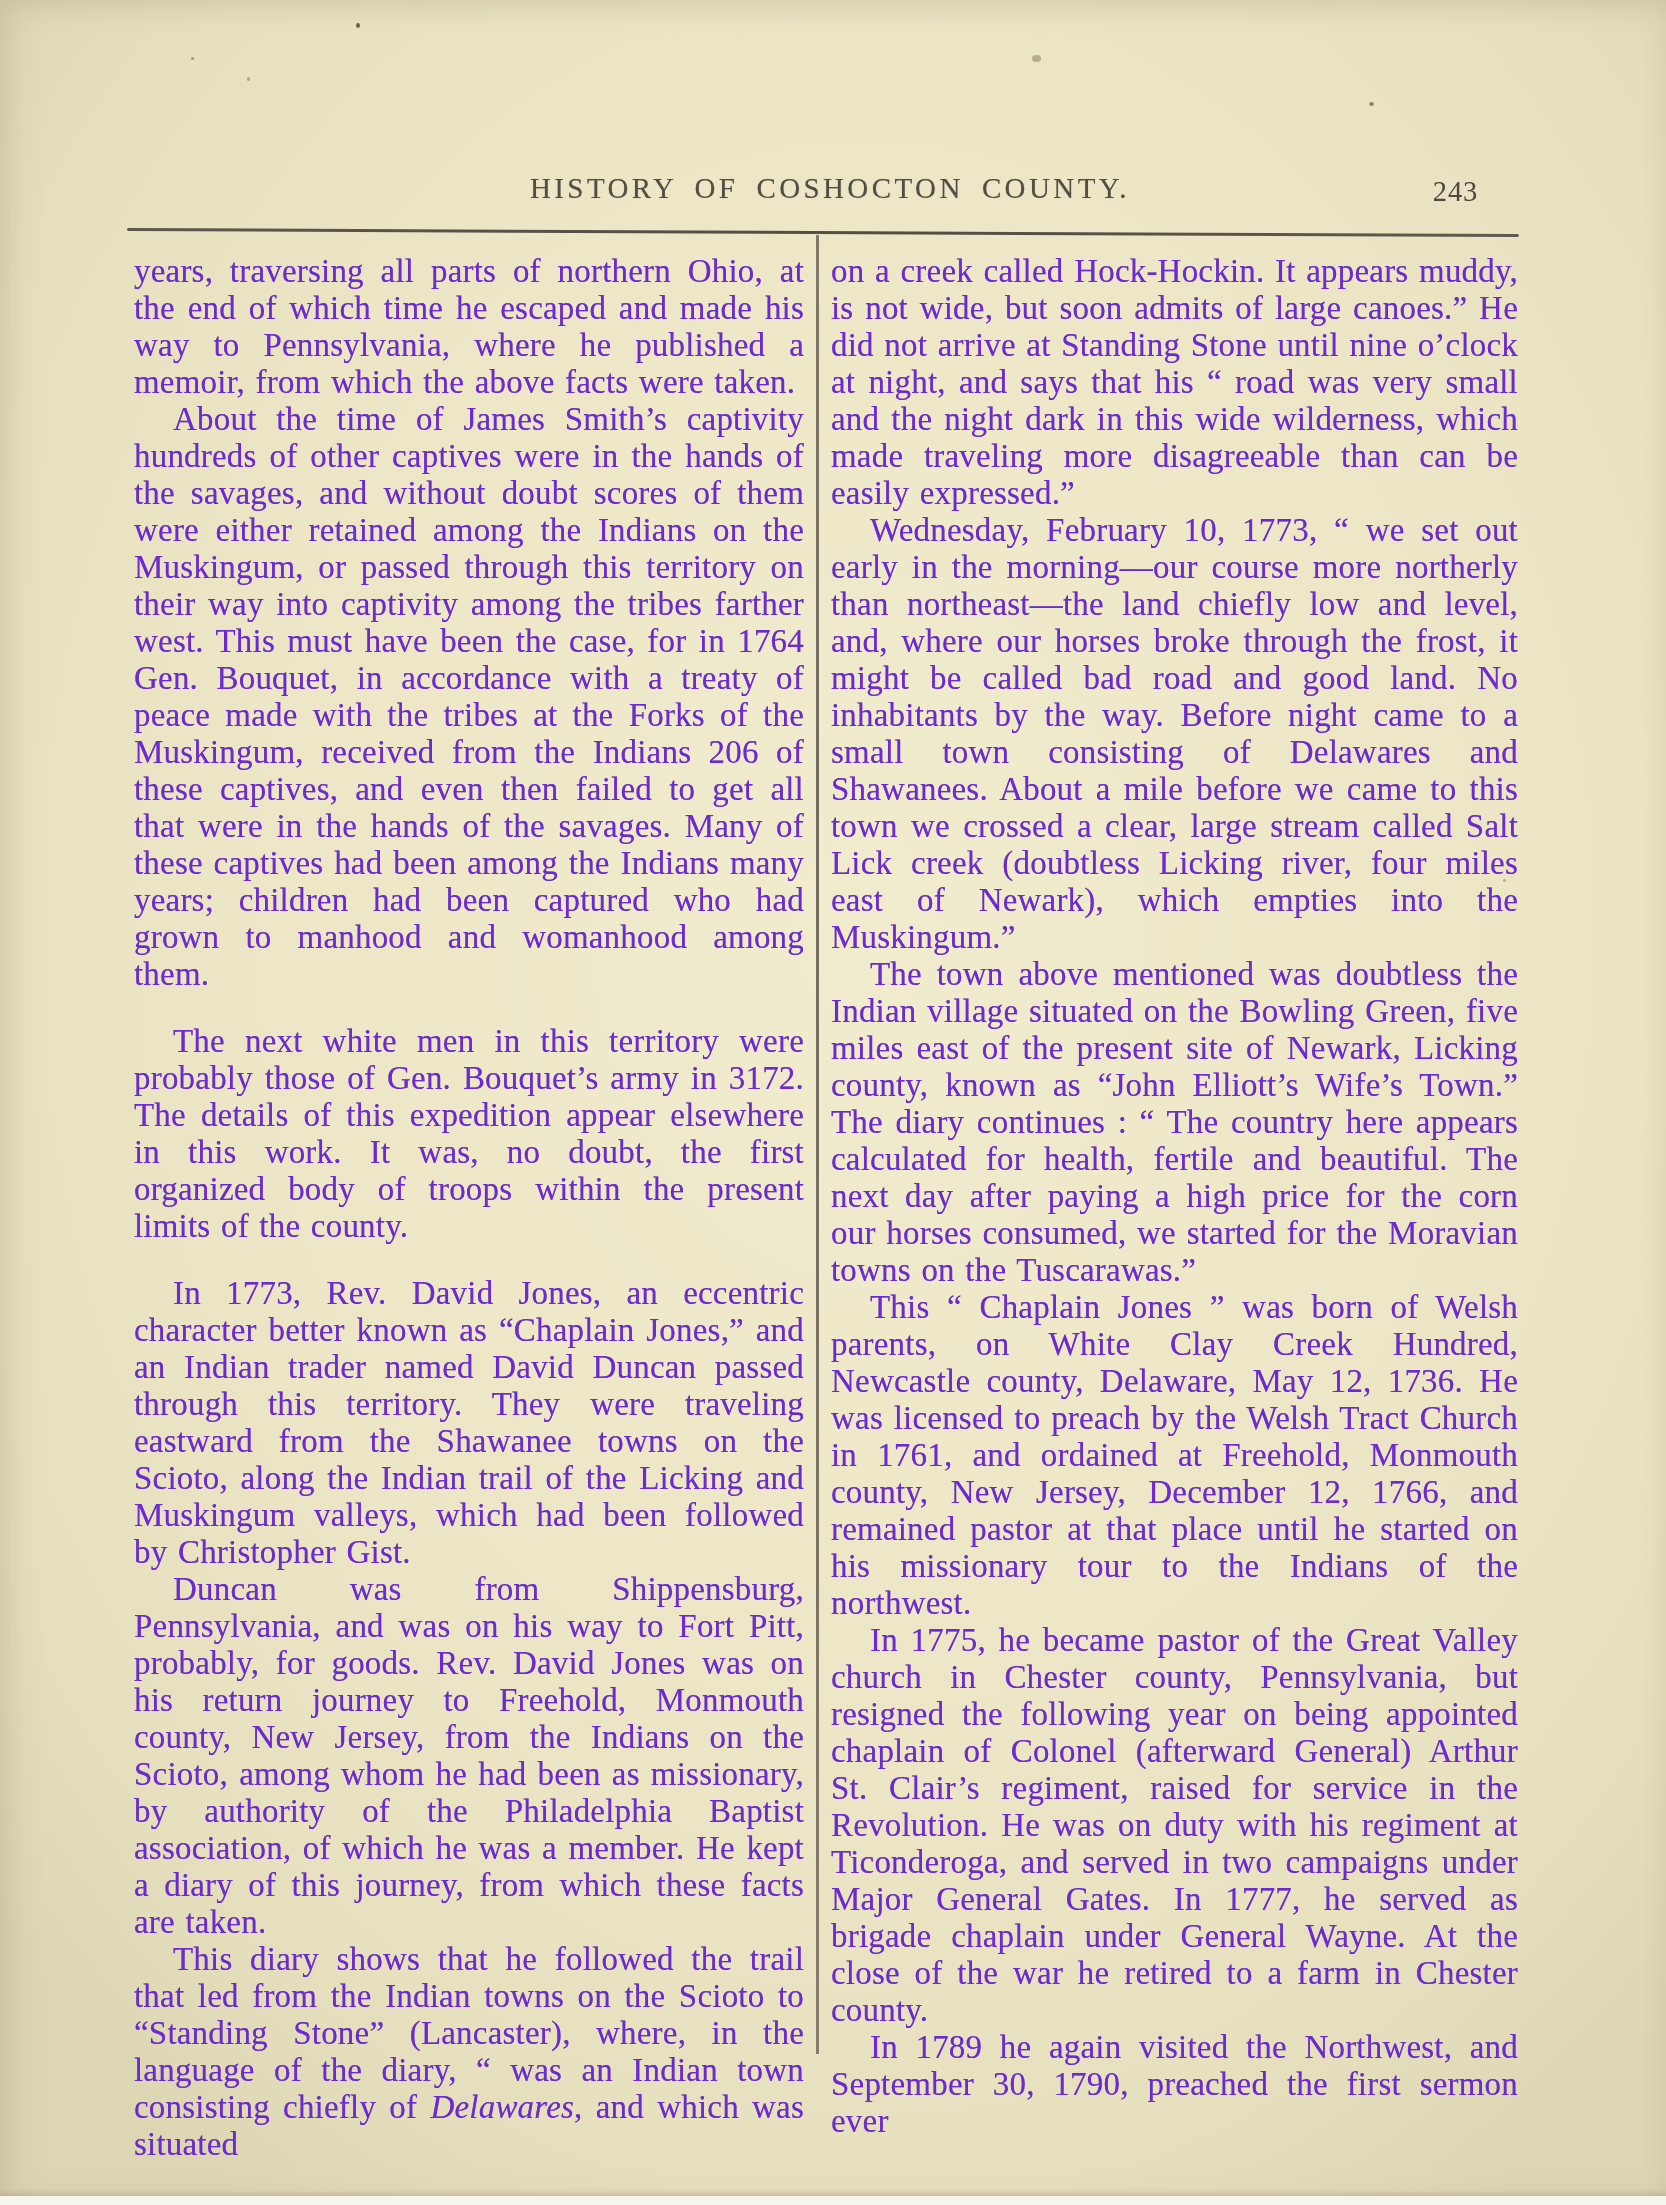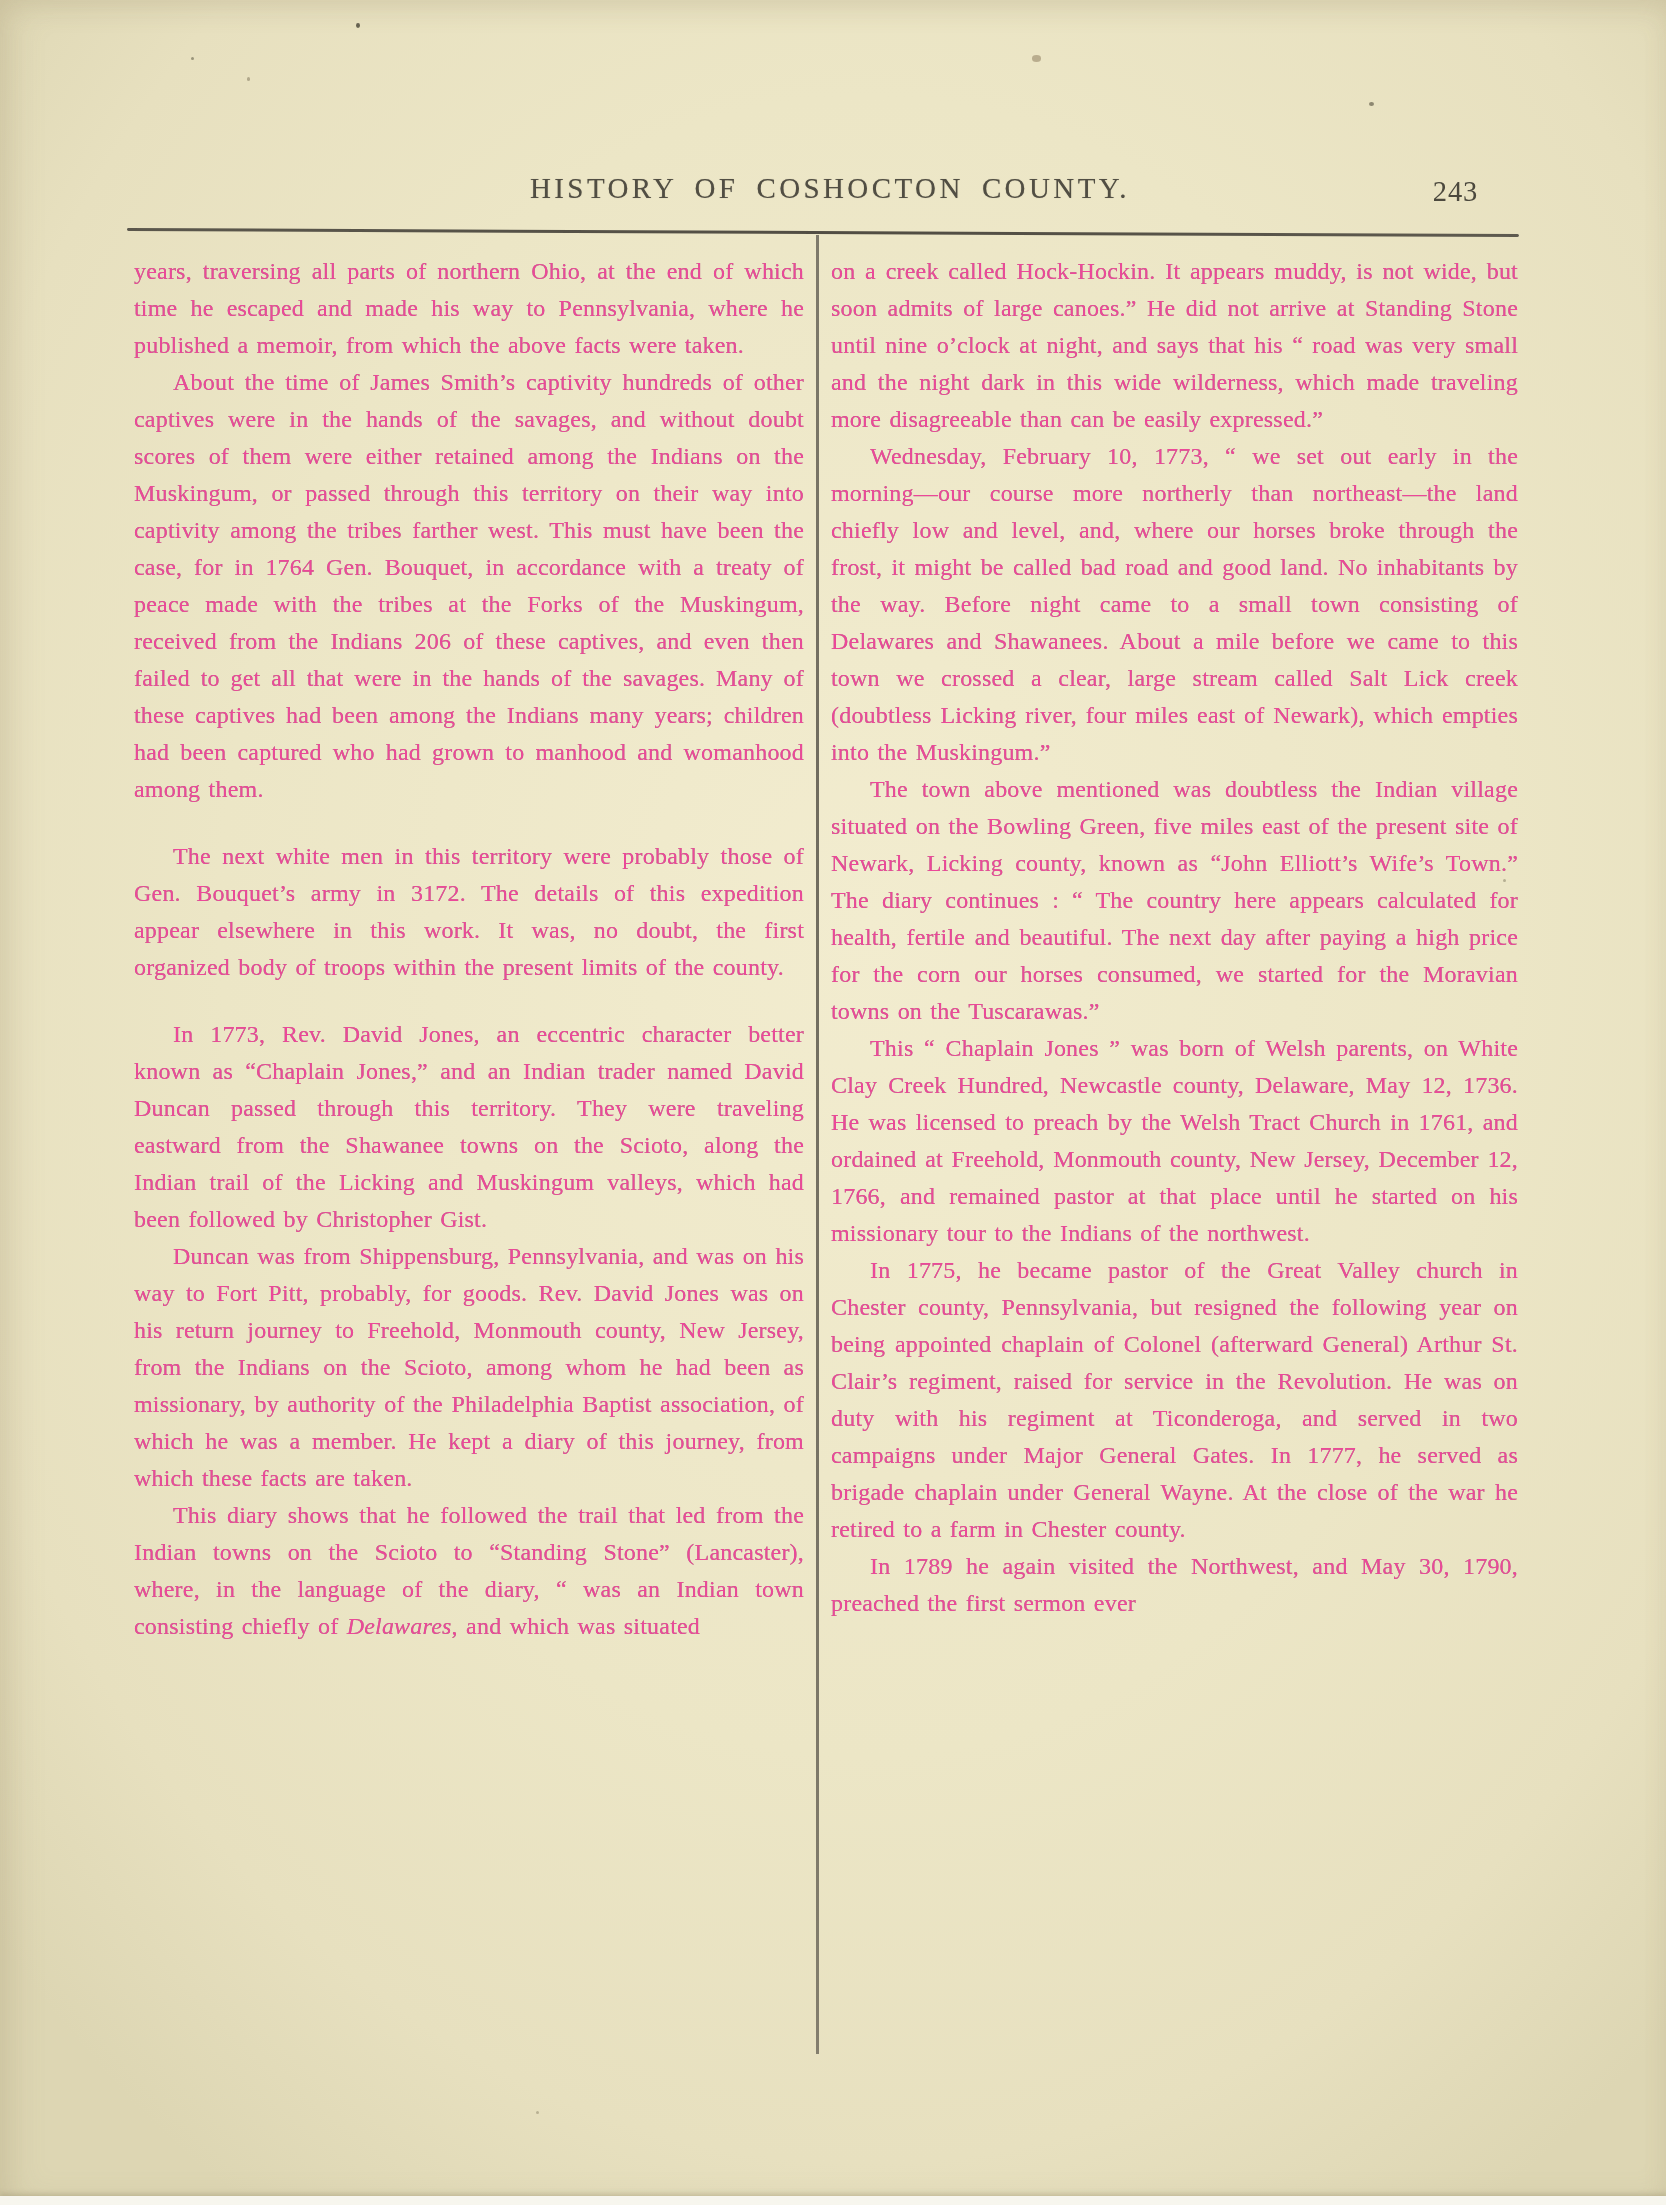--- a/index.html
+++ b/index.html
@@ -41,22 +41,22 @@
   .column-divider{
     position:absolute;left:816px;top:235px;width:2.5px;height:1819px;
     background:linear-gradient(to bottom,#6b675b 0%,#5a564b 30%,#635f53 70%,#726d5f 100%);
     opacity:.85;
   }
   .content{
     position:absolute;left:134px;top:253px;width:1384px;
     display:flex;
   }
   .col{
-    color:#ec4899;
-    font-size:24px;
+    color:#6d28d9;
+    font-size:33px;
     line-height:37px;
     text-align:justify;
     text-shadow:0 0 0.6px rgba(73,70,59,.55);
     word-spacing:2.1px;
     letter-spacing:0.2px;
   }
   .col-left{width:670px;}
   .col-spacer{width:27px;}
   .col-right{width:687px;}
   .para{margin:0;}
@@ -92,21 +92,21 @@
         <div class="para indent">Duncan was from Shippensburg, Pennsylvania, and was on his way to Fort Pitt, probably, for goods.  Rev. David Jones was on his return journey to Freehold, Monmouth county, New Jersey, from the Indians on the Scioto, among whom he had been as missionary, by authority of the Philadelphia Baptist association, of which he was a member.  He kept a diary of this journey, from which these facts are taken.</div>
         <div class="para indent">This diary shows that he followed the trail that led from the Indian towns on the Scioto to “Standing Stone” (Lancaster), where, in the language of the diary, “ was an Indian town consisting chiefly of <i>Delawares</i>, and which was situated</div>
       </div>
     <div class="col-spacer"></div>
     <div class="col col-right">
         <div class="para">on a creek called Hock-Hockin.  It appears muddy, is not wide, but soon admits of large canoes.”  He did not arrive at Standing Stone until nine o’clock at night, and says that his “ road was very small and the night dark in this wide wilderness, which made traveling more disagreeable than can be easily expressed.”</div>
         <div class="para indent">Wednesday, February 10, 1773, “ we set out early in the morning—our course more northerly than northeast—the land chiefly low and level, and, where our horses broke through the frost, it might be called bad road and good land. No inhabitants by the way.  Before night came to a small town consisting of Delawares and Shawanees.  About a mile before we came to this town we crossed a clear, large stream called Salt Lick creek (doubtless Licking river, four miles east of Newark), which empties into the Muskingum.”</div>
         <div class="para indent">The town above mentioned was doubtless the Indian village situated on the Bowling Green, five miles east of the present site of Newark, Licking county, known as “John Elliott’s Wife’s Town.” The diary continues : “ The country here appears calculated for health, fertile and beautiful.  The next day after paying a high price for the corn our horses consumed, we started for the Moravian towns on the Tuscarawas.”</div>
         <div class="para indent">This “ Chaplain Jones ” was born of Welsh parents, on White Clay Creek Hundred, Newcastle county, Delaware, May 12, 1736.  He was licensed to preach by the Welsh Tract Church in 1761, and ordained at Freehold, Monmouth county, New Jersey, December 12, 1766, and remained pastor at that place until he started on his missionary tour to the Indians of the northwest.</div>
         <div class="para indent">In 1775, he became pastor of the Great Valley church in Chester county, Pennsylvania, but resigned the following year on being appointed chaplain of Colonel (afterward General) Arthur St. Clair’s regiment, raised for service in the Revolution.  He was on duty with his regiment at Ticonderoga, and served in two campaigns under Major General Gates.  In 1777, he served as brigade chaplain under General Wayne.  At the close of the war he retired to a farm in Chester county.</div>
-        <div class="para indent">In 1789 he again visited the Northwest, and May 30, 1790, preached the first sermon ever</div>
+        <div class="para indent">In 1789 he again visited the Northwest, and September 30, 1790, preached the first sermon ever</div>
       </div>
   </div>
 
   <div class="speck" style="left:356px;top:22.6px;width:4.2px;height:5px;background:rgba(70,66,52,.8);"></div>
   <div class="speck" style="left:1032px;top:55px;width:9.2px;height:6.7px;background:rgba(125,105,75,.45);"></div>
   <div class="speck" style="left:191px;top:57px;width:3.4px;height:3.4px;background:rgba(90,85,65,.55);"></div>
   <div class="speck" style="left:247px;top:77px;width:3.4px;height:4.2px;background:rgba(110,100,75,.45);"></div>
   <div class="speck" style="left:1369px;top:102px;width:5px;height:4.2px;background:rgba(80,75,58,.6);"></div>
   <div class="speck" style="left:67px;top:2199px;width:4.2px;height:4.2px;background:rgba(90,85,65,.5);"></div>
   <div class="speck" style="left:1503px;top:879px;width:3.4px;height:3.4px;background:rgba(100,92,70,.4);"></div>

